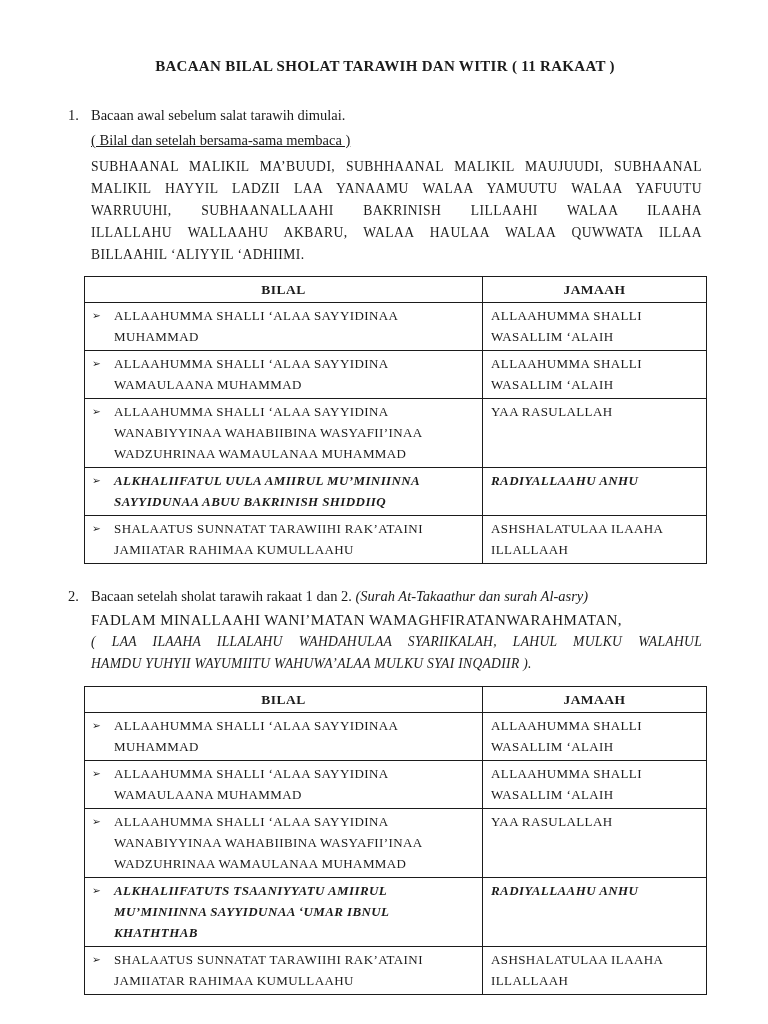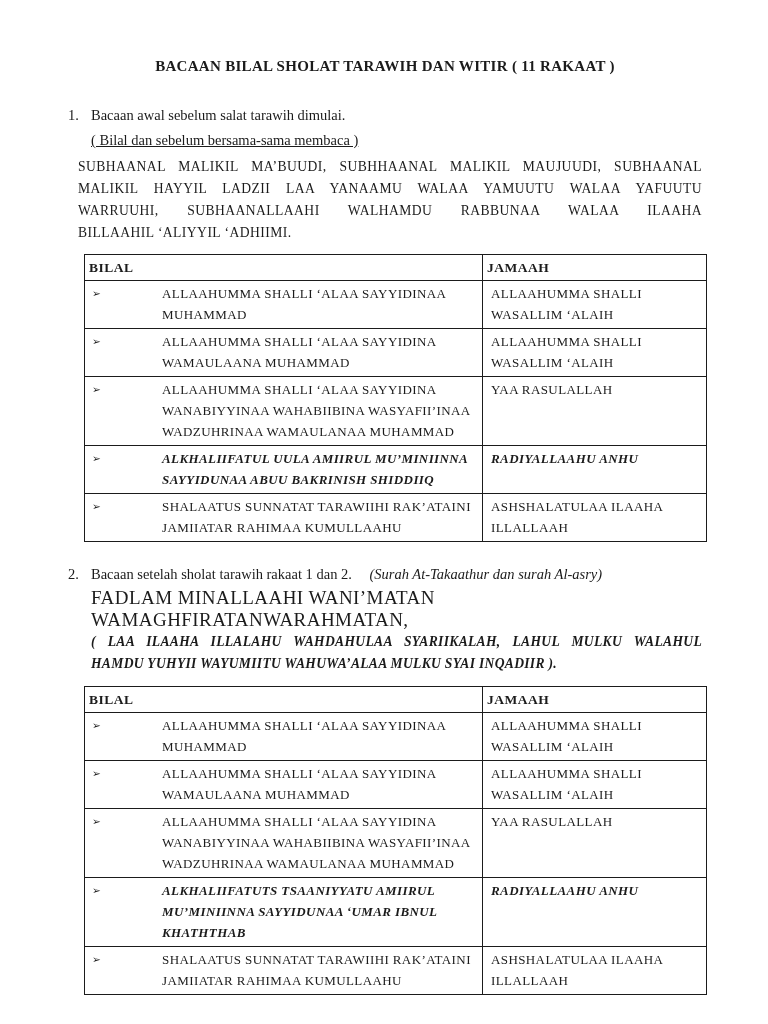--- a/index.html
+++ b/index.html
@@ -28,41 +28,41 @@
     font-size: 14.5px;
     line-height: 22px;
   }
   .item .num { width: 23px; flex: 0 0 23px; }
   .item-1 { margin-top: 29px; }
   .item-2 { margin-top: 21px; }
   .item .note-underline {
     text-decoration: underline;
     margin-top: 3px;
   }
-  .heading-note { font-style: italic; margin-left: 14px; }
+  .heading-note { font-style: italic; }
   .prayer {
-    margin: 5px 0 0 10px;
+    margin: 5px 0 0 23px;
     font-size: 13.6px;
     letter-spacing: 0.45px;
     line-height: 22px;
   }
   .just-line { text-align: justify; text-align-last: justify; }
   .just-line:last-child { text-align: right; text-align-last: left; }
   .caps-line {
     margin: 2px 0 0 23px;
-    font-size: 19px;
+    font-size: 15px;
     letter-spacing: 0.45px;
     line-height: 22px;
   }
   .emph-block {
     margin: 0 0 0 23px;
     font-size: 13.6px;
     letter-spacing: 0.3px;
     line-height: 21.5px;
-    font-weight: bold;
+    font-weight: normal;
     font-style: italic;
   }
   .prayer-table {
     border-collapse: collapse;
     width: 622px;
     margin: 10px 0 0 16px;
     table-layout: fixed;
   }
   .t1 { margin-top: 10px; }
   .t2 { margin-top: 12px; }
@@ -71,55 +71,56 @@
   .prayer-table th, .prayer-table td {
     border: 1.6px solid #1b1b1b;
     vertical-align: top;
     font-size: 13px;
     letter-spacing: 0.4px;
     line-height: 21px;
   }
   .prayer-table th {
     font-size: 13.5px;
     padding: 2px 4px;
-    text-align: left;
+    text-align: center;
     letter-spacing: 0.5px;
   }
   .bilal-cell { padding: 2px 6px 3px 7px; }
   .jamaah-cell { padding: 2px 6px 3px 8px; }
   .bilal-inner { display: flex; align-items: flex-start; }
   .bullet {
     flex: 0 0 22px;
     font-family: "DejaVu Sans", sans-serif;
     font-size: 10.5px;
     line-height: 21px;
     font-style: normal;
   }
-  .cell-text { flex: 1 1 auto; white-space: pre-line; margin-left: 48px; }
+  .cell-text { flex: 1 1 auto; white-space: pre-line; }
   tr.em .cell-text, tr.em .jamaah-cell { font-weight: bold; font-style: italic; font-family: Liberation Serif, serif; }
 </style>
 </head>
 <body>
 
 <div class="page">
 
   <div class="doc-title">BACAAN BILAL SHOLAT TARAWIH DAN WITIR ( 11 RAKAAT )</div>
 
   <div class="item item-1">
     <span class="num">1.</span>
     <div>
       <div>Bacaan awal sebelum salat tarawih dimulai.</div>
-      <div class="note-underline">( Bilal dan sebelum bersama-sama membaca )</div>
+      <div class="note-underline">( Bilal dan setelah bersama-sama membaca )</div>
     </div>
   </div>
 
   <div class="prayer">
     <div class="just-line">SUBHAANAL MALIKIL MA’BUUDI, SUBHHAANAL MALIKIL MAUJUUDI, SUBHAANAL</div>
     <div class="just-line">MALIKIL HAYYIL LADZII LAA YANAAMU WALAA YAMUUTU WALAA YAFUUTU</div>
-    <div class="just-line">WARRUUHI, SUBHAANALLAAHI WALHAMDU RABBUNAA WALAA ILAAHA</div>
+    <div class="just-line">WARRUUHI, SUBHAANALLAAHI BAKRINISH LILLAAHI WALAA ILAAHA</div>
+    <div class="just-line">ILLALLAHU WALLAAHU AKBARU, WALAA HAULAA WALAA QUWWATA ILLAA</div>
     <div class="just-line">BILLAAHIL ‘ALIYYIL ‘ADHIIMI.</div>
   </div>
 
   <table class="prayer-table t1">
     <colgroup>
         <col class="c1">
         <col class="c2">
       </colgroup>
     <tbody>
         <tr>

